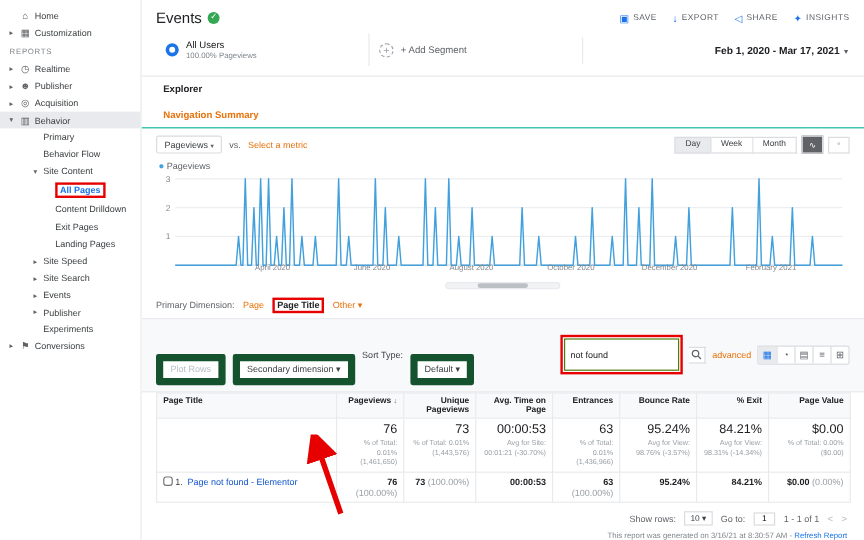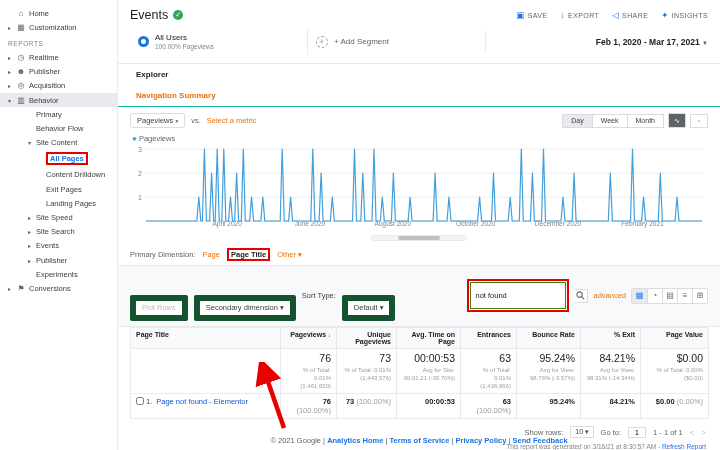--- a/index.html
+++ b/index.html
@@ -415,16 +415,15 @@
 
     <svg class="red-arrow" width="48" height="72">
       <defs>
         <marker id="ah" markerWidth="6" markerHeight="6" refX="3" refY="3" orient="auto">
           <path d="M0,0 L6,3 L0,6 Z" fill="#e60000"></path>
         </marker>
       </defs>
       <line x1="34" y1="66" x2="14" y2="8" stroke="#e60000" stroke-width="4.5" marker-end="url(#ah)"></line>
     </svg>
 
-    <div class="footer" id="footer-line"><span>© 2021 Google</span> | <b>Analytics Home</b> | <b>Terms of Service</b> | <b>Privacy Policy</b> | <b>Send Feedback</b></div>
 
   </div>
 </div>
 
 </body></html>

